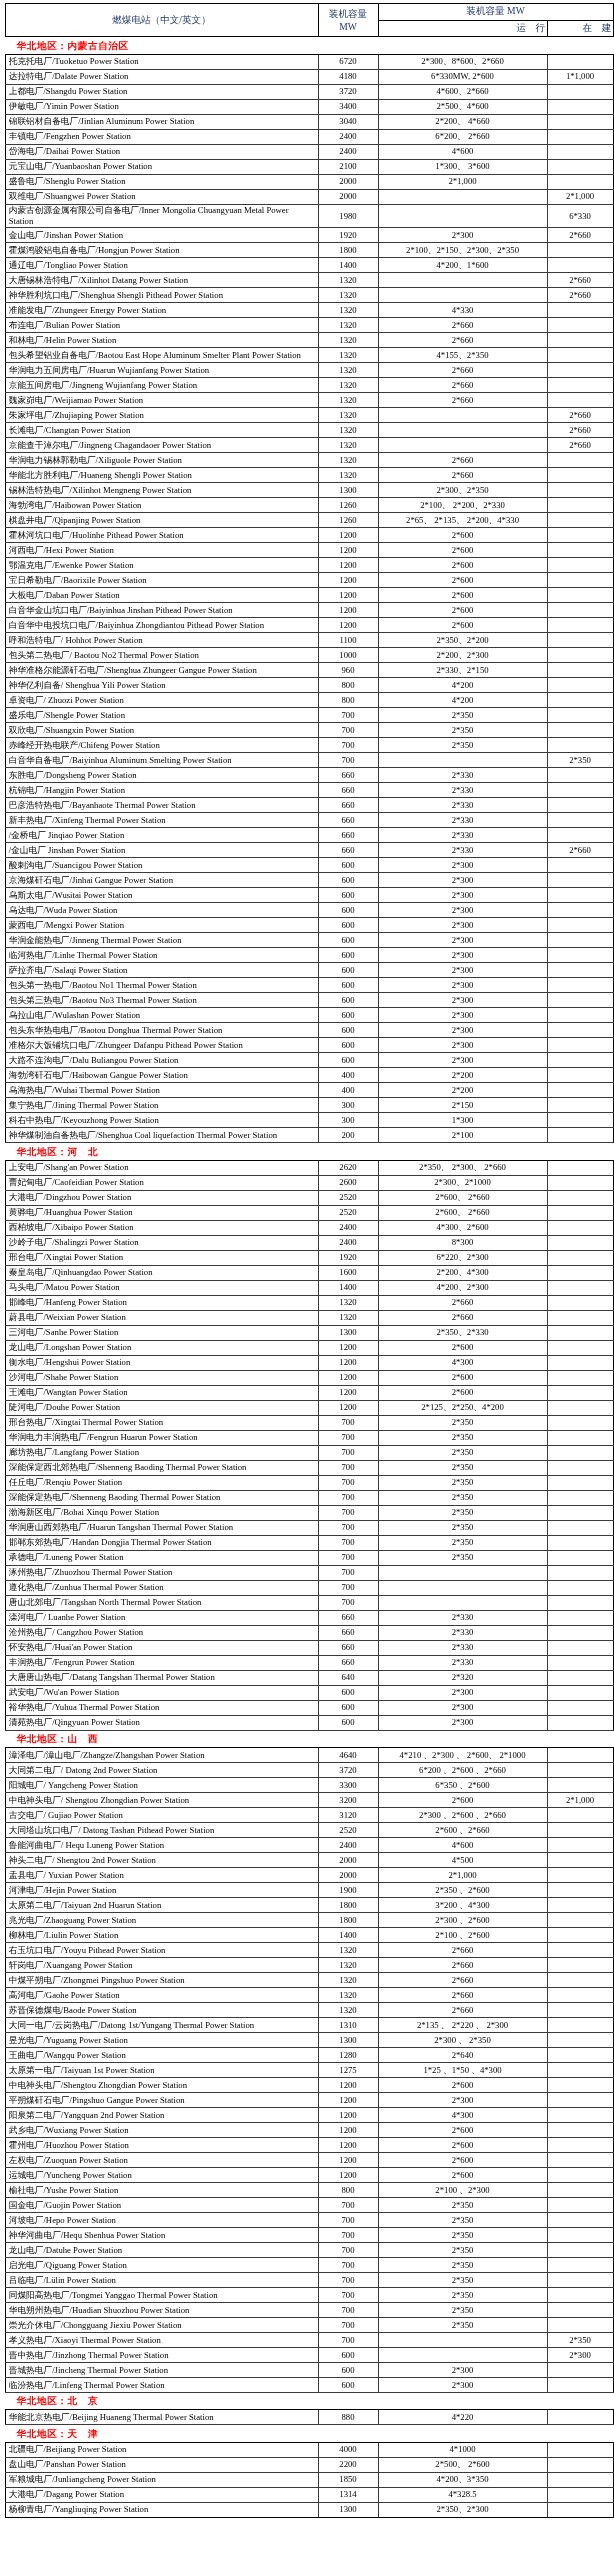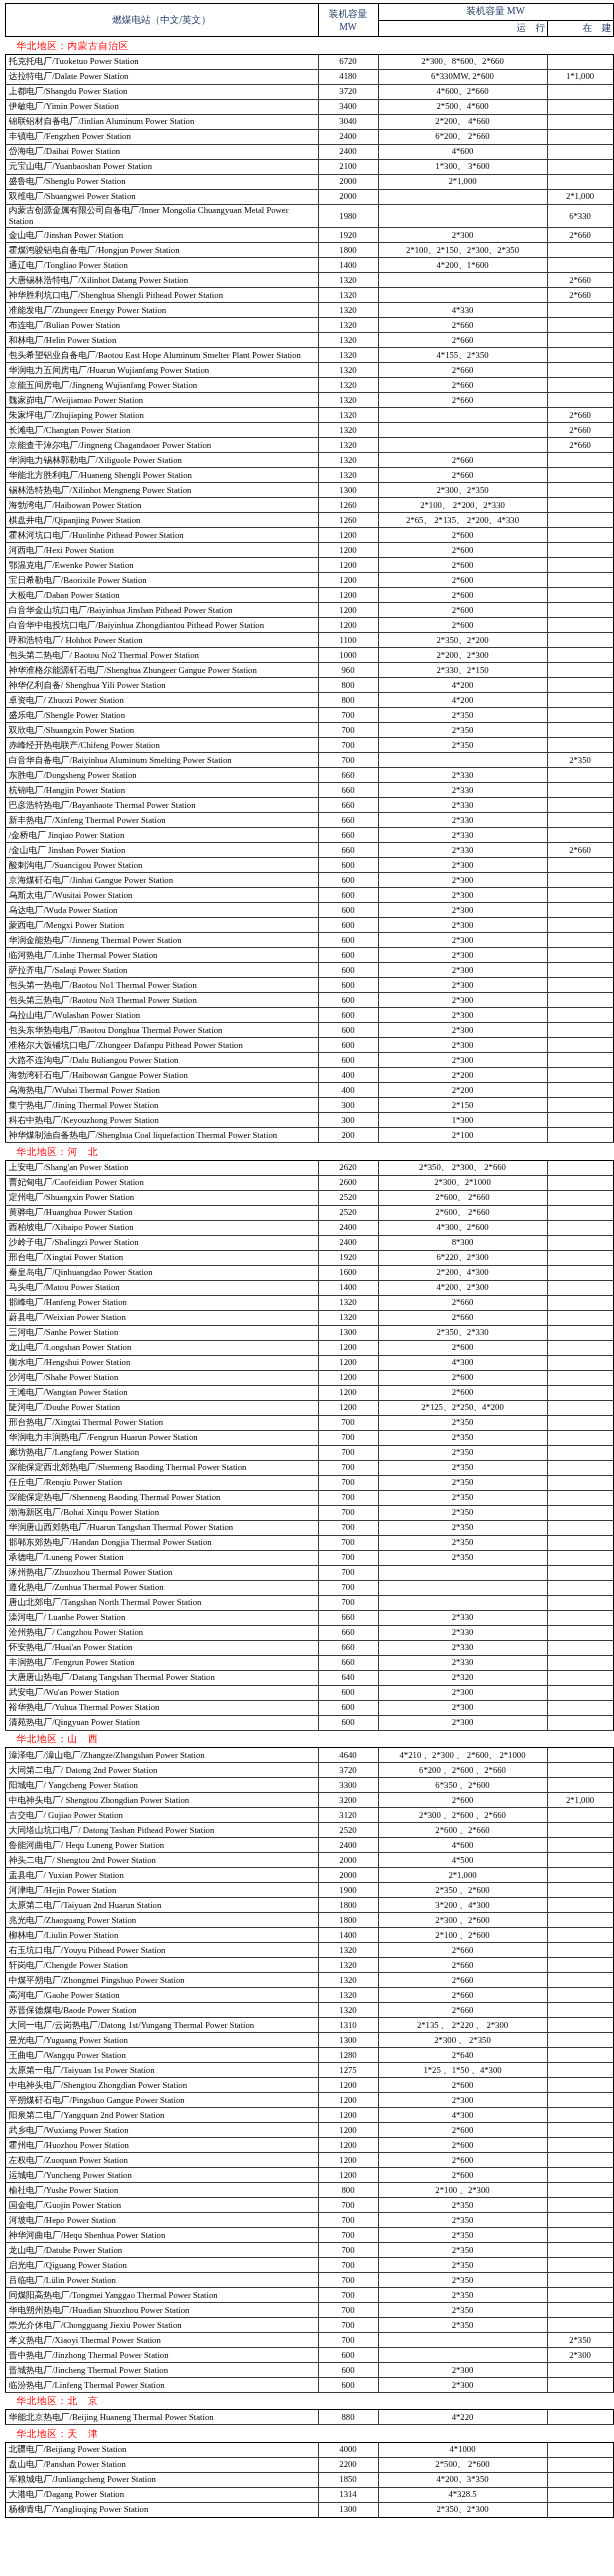--- a/index.html
+++ b/index.html
@@ -34,21 +34,21 @@
     background:#fff;
   }
   tbody td.name{text-align:left;padding-left:3.2px;}
   tbody td.num{text-align:center;}
   tbody td:first-child{border-left:1.3px solid #000;}
   tbody td:last-child{border-right:1.3px solid #000;}
   tbody tr:last-child td{border-bottom:1.3px solid #000;}
   tbody td.sec{
     border-left:none;border-right:none;
     border-top:0.6px solid #000;border-bottom:0.6px solid #000;
-    color:#ff0000;font-weight:normal;font-size:9.6px;
+    color:#ff0000;font-weight:bold;font-size:9.6px;
     text-align:left;padding:1.9px 1.3px 1.9px 11.6px;height:17.4px;
     letter-spacing:0.6px;
   }
 </style>
 </head>
 <body>
 
 <div class="page">
   <table>
     <colgroup>
@@ -513,21 +513,21 @@
           <td class="num">2*350、 2*300、 2*660</td>
           <td class="num"></td>
         </tr>
         <tr>
           <td class="name">曹妃甸电厂/Caofeidian Power Station</td>
           <td class="num">2600</td>
           <td class="num">2*300、2*1000</td>
           <td class="num"></td>
         </tr>
         <tr>
-          <td class="name">定州电厂/Shuangxin Power Station</td>
+          <td class="name">大港电厂/Dingzhou Power Station</td>
           <td class="num">2520</td>
           <td class="num">2*600、 2*660</td>
           <td class="num"></td>
         </tr>
         <tr>
           <td class="name">黄骅电厂/Huanghua Power Station</td>
           <td class="num">2520</td>
           <td class="num">2*600、 2*660</td>
           <td class="num"></td>
         </tr>
@@ -816,21 +816,21 @@
           <td class="num">2*100 、2*600</td>
           <td class="num"></td>
         </tr>
         <tr>
           <td class="name">右玉坑口电厂/Youyu Pithead Power Station</td>
           <td class="num">1320</td>
           <td class="num">2*660</td>
           <td class="num"></td>
         </tr>
         <tr>
-          <td class="name">轩岗电厂/Chengde Power Station</td>
+          <td class="name">轩岗电厂/Xuangang Power Station</td>
           <td class="num">1320</td>
           <td class="num">2*660</td>
           <td class="num"></td>
         </tr>
         <tr>
           <td class="name">中煤平朔电厂/Zhongmei Pingshuo Power Station</td>
           <td class="num">1320</td>
           <td class="num">2*660</td>
           <td class="num"></td>
         </tr>

